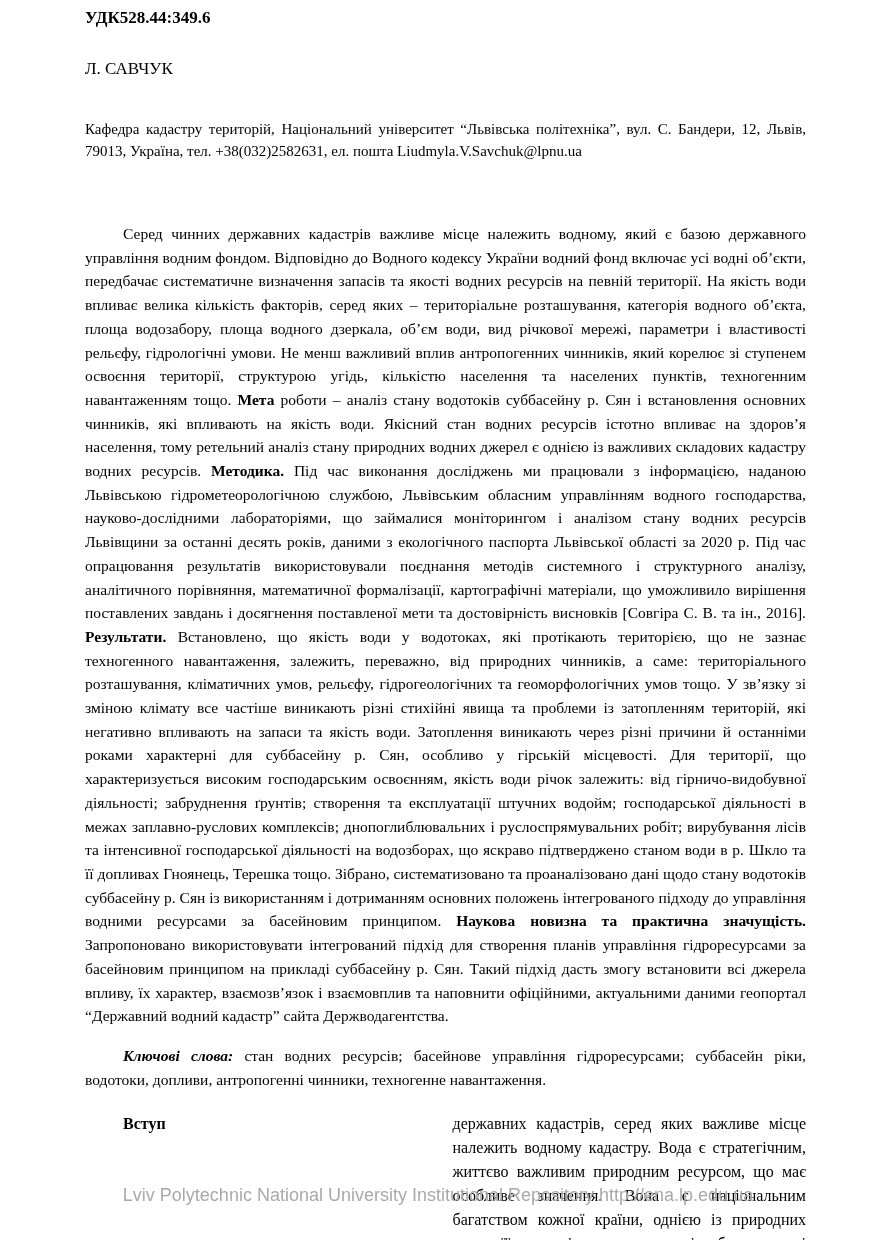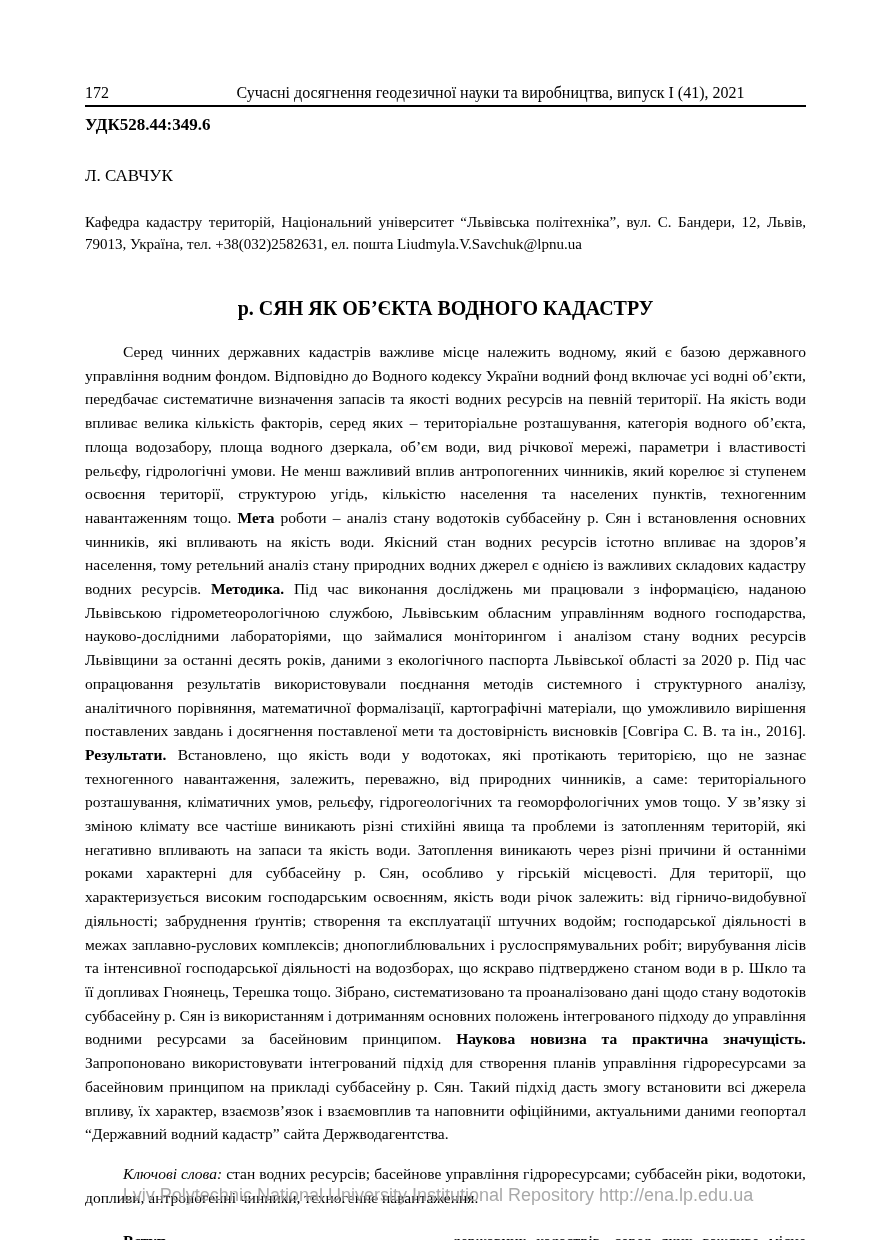--- a/index.html
+++ b/index.html
@@ -27,21 +27,21 @@
   .udc {
     margin-top: 8px;
     font-weight: bold;
     font-size: 17px;
   }
   .author {
     margin-top: 31px;
     font-size: 17px;
   }
   .affiliation {
-    margin: 25px 0 0 0;
+    margin: 39px 0 0 0;
     font-size: 15px;
     line-height: 22px;
     text-align: justify;
   }
   .article-title {
     margin: 16px 0 0 0;
     font-size: 20px;
     line-height: 25px;
     font-weight: bold;
     text-align: center;
@@ -53,21 +53,21 @@
     text-align: justify;
     text-indent: 38px;
   }
   .keywords {
     margin: 0;
     font-size: 15.5px;
     line-height: 23.7px;
     text-align: justify;
     text-indent: 38px;
   }
-  .keywords .kw-label { font-style: italic; }
+  .keywords .kw-label { font-style: italic; font-weight: bold; }
   .intro-columns {
     display: flex;
     gap: 14px;
     margin-top: 21px;
   }
   .intro-col {
     flex: 1;
     font-size: 16px;
     line-height: 24px;
     text-align: justify;
@@ -91,34 +91,29 @@
     font-family: Liberation Sans, sans-serif;
     font-size: 18px;
     color: #a9a9a9;
   }
 </style>
 </head>
 <body>
 
 <div class="page">
 
-  <div class="running-head">
-    <span class="pagenum">172</span>
-    <span class="jtitle">Сучасні досягнення геодезичної науки та виробництва, випуск І (41), 2021</span>
-  </div>
 
   <div class="udc">УДК528.44:349.6</div>
 
   <div class="author">Л. САВЧУК</div>
 
   <p class="affiliation">Кафедра кадастру територій, Національний університет “Львівська політехніка”, вул. С. Бандери, 12, Львів, 79013, Україна, тел. +38(032)2582631, ел. пошта Liudmyla.V.Savchuk@lpnu.ua</p>
 
   <h1 class="article-title">
     <br>
-    <span>р. СЯН ЯК ОБ’ЄКТА  ВОДНОГО КАДАСТРУ</span>
   </h1>
 
   <p class="abstract"><span>Серед чинних державних кадастрів важливе місце належить водному, який є базою державного управління водним фондом. Відповідно до Водного кодексу України водний фонд включає усі водні об’єкти, передбачає систематичне визначення запасів та якості водних ресурсів на певній території. На якість води впливає велика кількість факторів, серед яких – територіальне розташування, категорія водного об’єкта, площа водозабору, площа водного дзеркала, об’єм води, вид річкової мережі, параметри і властивості рельєфу, гідрологічні умови. Не менш важливий вплив антропогенних чинників, який корелює зі ступенем освоєння території, структурою угідь, кількістю населення та населених пунктів, техногенним навантаженням тощо. </span><span style="font-weight: bold;">Мета</span><span> роботи – аналіз стану водотоків суббасейну р. Сян і встановлення основних чинників, які впливають на якість води. Якісний стан водних ресурсів істотно впливає на здоров’я населення, тому ретельний аналіз стану природних водних джерел є однією із важливих складових кадастру водних ресурсів. </span><span style="font-weight: bold;">Методика.</span><span> Під час виконання досліджень ми працювали з інформацією, наданою Львівською гідрометеорологічною службою, Львівським обласним управлінням водного господарства, науково-дослідними лабораторіями, що займалися моніторингом і аналізом стану водних ресурсів Львівщини за останні десять років, даними з екологічного паспорта Львівської області за 2020 р. Під час опрацювання результатів використовували поєднання методів системного і структурного аналізу, аналітичного порівняння, математичної формалізації, картографічні матеріали, що уможливило вирішення поставлених завдань і досягнення поставленої мети та достовірність висновків [Совгіра С. В. та ін., 2016]. </span><span style="font-weight: bold;">Результати.</span><span> Встановлено, що якість води у водотоках, які протікають територією, що не зазнає техногенного навантаження, залежить, переважно, від природних чинників, а саме: територіального розташування, кліматичних умов, рельєфу, гідрогеологічних та геоморфологічних умов тощо. У зв’язку зі зміною клімату все частіше виникають різні стихійні явища та проблеми із затопленням територій, які негативно впливають на запаси та якість води. Затоплення виникають через різні причини й останніми роками характерні для суббасейну р. Сян, особливо у гірській місцевості. Для території, що характеризується високим господарським освоєнням, якість води річок залежить: від гірничо-видобувної діяльності; забруднення ґрунтів; створення та експлуатації штучних водойм; господарської діяльності в межах заплавно-руслових комплексів; днопоглиблювальних і руслоспрямувальних робіт; вирубування лісів та інтенсивної господарської діяльності на водозборах, що яскраво підтверджено станом води в р. Шкло та її допливах Гноянець, Терешка тощо. Зібрано, систематизовано та проаналізовано дані щодо стану водотоків суббасейну р. Сян із використанням і дотриманням основних положень інтегрованого підходу до управління водними ресурсами за басейновим принципом. </span><span style="font-weight: bold;">Наукова новизна та практична значущість.</span><span> Запропоновано використовувати інтегрований підхід для створення планів управління гідроресурсами за басейновим принципом на прикладі суббасейну р. Сян. Такий підхід дасть змогу встановити всі джерела впливу, їх характер, взаємозв’язок і взаємовплив та наповнити офіційними, актуальними  даними геопортал “Державний  водний кадастр” сайта Держводагентства.</span></p>
 
   <p class="keywords">
     <span class="kw-label">Ключові слова:</span><span> стан водних ресурсів; басейнове управління гідроресурсами; суббасейн ріки, водотоки, допливи, антропогенні чинники, техногенне навантаження.</span>
   </p>
 
   <div class="intro-columns">
     <div class="intro-col">

